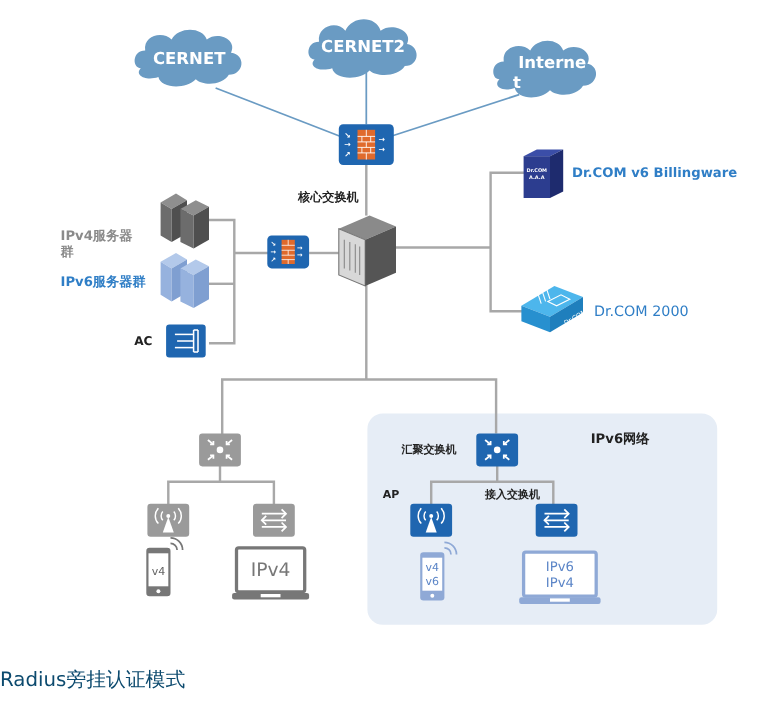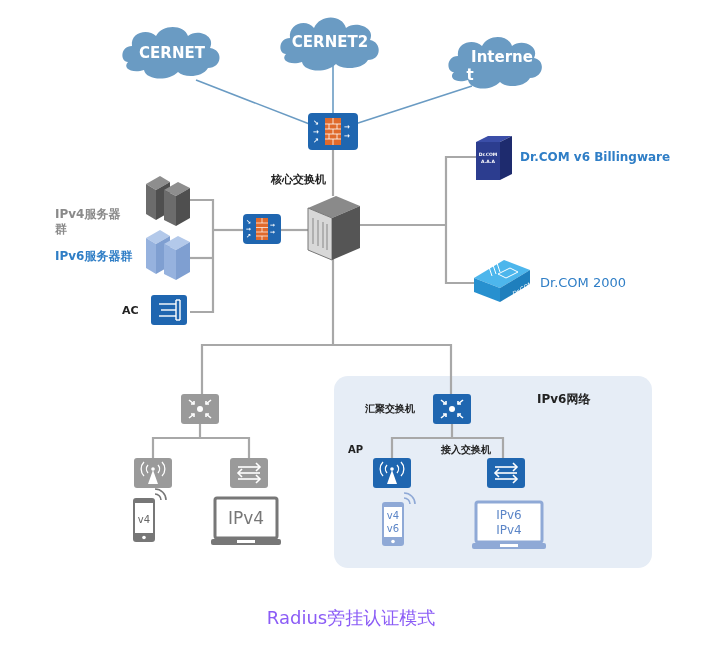--- a/index.html
+++ b/index.html
@@ -1,21 +1,21 @@
 <!DOCTYPE html>
 <html><head>
 <meta charset="utf-8">
 <style>
   html, body { margin:0; padding:0; background:#ffffff; }
   body { width:702px; height:648px; position:relative; overflow:hidden;
          font-family:"DejaVu Sans", "Liberation Sans", sans-serif; }
   #diagram { position:absolute; left:0; top:0; }
   .lbl { font-family:"DejaVu Sans", "Liberation Sans", sans-serif; font-weight:bold; }
-  .caption { position:absolute; left:0; width:702px; top:606px; text-align:center;
-             font-size:18px; color:#8b5cf6; font-family:"DejaVu Sans", "Liberation Sans", sans-serif; }
+  .caption { position:absolute; left:0; width:702px; top:606px; 
+             font-size:18px; color:#0c4a6e; font-family:"DejaVu Sans", "Liberation Sans", sans-serif; }
 </style>
 </head>
 <body>
 
 <svg id="diagram" width="702" height="648" viewBox="0 0 702 648" xmlns="http://www.w3.org/2000/svg">
 
   <rect class="c-zone" x="334" y="376" width="318" height="192" rx="14" ry="14" fill="#e6edf6"></rect>
 
   <g class="c-linkblue" fill="none" stroke-width="1.6" stroke="#6a9bc3">
     <line x1="196" y1="80" x2="312" y2="125"></line>

